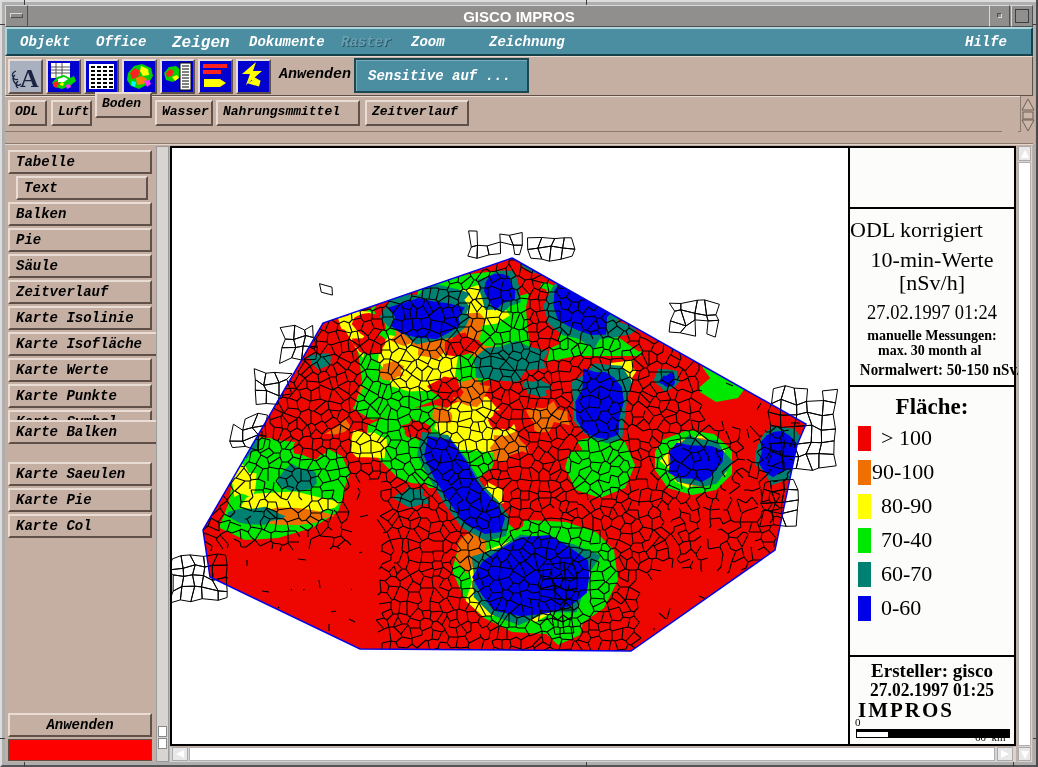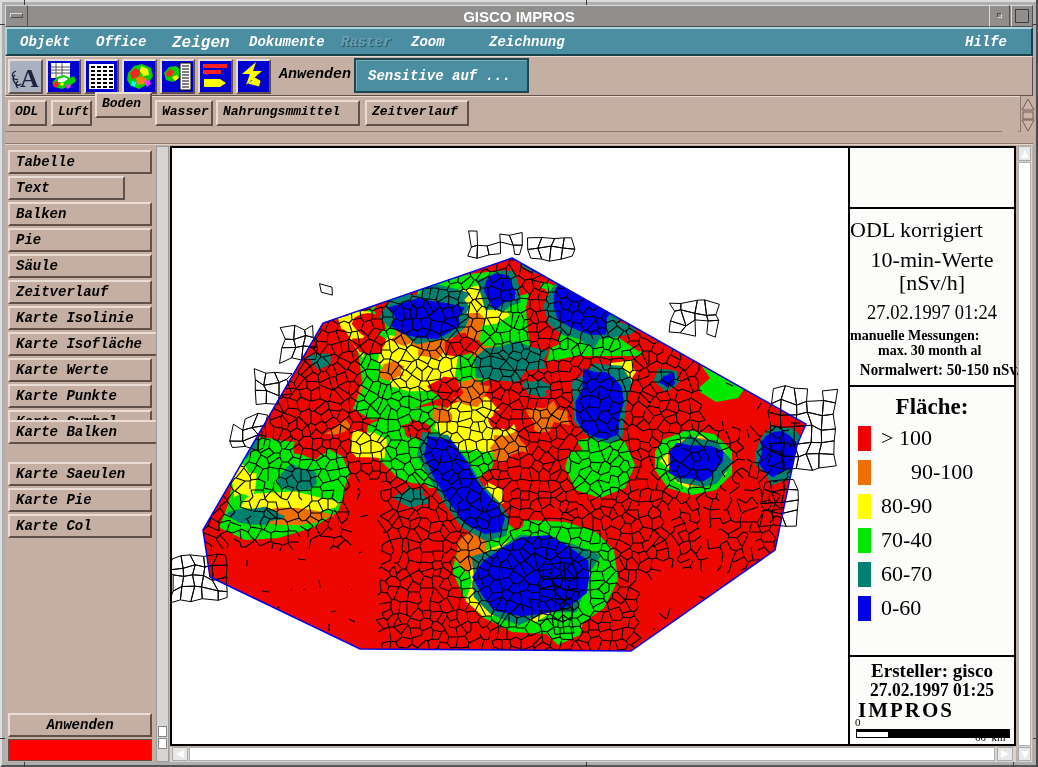--- a/index.html
+++ b/index.html
@@ -146,21 +146,21 @@
     <rect x="2" y="14" width="10" height="7" fill="#cbb6a9" stroke="#6e6058" stroke-width="1"></rect>
     <path d="M7 33 L13 22 L1 22 Z" fill="#cbb6a9" stroke="#6e6058" stroke-width="1"></path>
   </svg>
 <div class="a" style="left:1002px;top:130px;width:16px;height:14px;background:#c4afa2">
     <div class="tri a" style="left:4px;top:3px;border-top:4px solid transparent;border-bottom:4px solid transparent;border-left:8px solid #cbb6a9"></div>
   </div>
 <div class="a" style="left:5px;top:132px;width:1028px;height:630px;background:#c4afa2"></div>
 <div class="a" style="left:5px;top:143px;width:1028px;height:1px;background:#8a7a70"></div>
 <div class="a" style="left:5px;top:144px;width:1028px;height:1px;background:#e0d4cc"></div>
 <div class="a sbtn" style="left:8px;top:150px;width:144px;height:24px">Tabelle</div>
-<div class="a sbtn" style="left:8px;top:176px;width:117px;height:24px">Text</div>
+<div class="a sbtn" style="left:16px;top:176px;width:132px;height:24px">Text</div>
 <div class="a sbtn" style="left:8px;top:202px;width:144px;height:24px">Balken</div>
 <div class="a sbtn" style="left:8px;top:228px;width:144px;height:24px">Pie</div>
 <div class="a sbtn" style="left:8px;top:254px;width:144px;height:24px">Säule</div>
 <div class="a sbtn" style="left:8px;top:280px;width:144px;height:24px">Zeitverlauf</div>
 <div class="a sbtn" style="left:8px;top:306px;width:144px;height:24px">Karte Isolinie</div>
 <div class="a sbtn" style="left:8px;top:332px;width:161px;height:24px">Karte Isofläche</div>
 <div class="a sbtn" style="left:8px;top:358px;width:144px;height:24px">Karte Werte</div>
 <div class="a sbtn" style="left:8px;top:384px;width:144px;height:24px">Karte Punkte</div>
 <div class="a sbtn" style="left:8px;top:410px;width:144px;height:24px">Karte Symbol</div>
 <div class="a sbtn" style="left:8px;top:420px;width:158px;height:24px">Karte Balken</div>
@@ -409,28 +409,28 @@
 <polygon points="512.0,258.0 806.0,424.0 797.0,445.0 775.0,550.0 631.0,651.0 360.0,649.0 210.0,577.0 203.0,530.0 323.0,323.0" fill="none" stroke="#0000e8" stroke-width="1.5"></polygon>
 </svg>
 <div class="a" style="left:848px;top:146px;width:168px;height:600px;background:#fcfcfa;border:2px solid #000"></div>
 <div class="a" style="left:848px;top:207px;width:168px;height:2px;background:#000"></div>
 <div class="a" style="left:848px;top:385px;width:168px;height:2px;background:#000"></div>
 <div class="a" style="left:848px;top:655px;width:168px;height:2px;background:#000"></div>
 <div class="a ser" style="left:850px;top:217px;width:164px;text-align:left;font-size:22px;color:#000">ODL korrigiert</div>
 <div class="a ser" style="left:850px;top:247px;width:164px;text-align:center;font-size:22px;color:#000">10-min-Werte</div>
 <div class="a ser" style="left:850px;top:270px;width:164px;text-align:center;font-size:22px;color:#000">[nSv/h]</div>
 <div class="a ser" style="left:850px;top:300px;width:164px;text-align:center;font-size:21px;color:#000;transform:scaleX(0.88);transform-origin:center">27.02.1997 01:24</div>
-<div class="a ser" style="left:850px;top:328px;width:164px;text-align:left;font-weight:bold;font-size:14px;color:#000">manuelle Messungen:</div>
+<div class="a ser" style="left:850px;top:328px;width:164px;text-align:center;font-weight:bold;font-size:14px;color:#000">manuelle Messungen:</div>
 <div class="a ser" style="left:850px;top:343px;width:180px;text-align:left;font-weight:bold;font-size:14px;color:#000;padding-left:28px;overflow:hidden;white-space:nowrap">max. 30 month al</div>
 <div class="a ser" style="left:850px;top:360px;width:164px;text-align:center;font-size:17px;font-weight:bold;color:#000;transform:scaleX(0.88);transform-origin:center;white-space:nowrap">Normalwert: 50-150 nSv/h</div>
 <div class="a ser" style="left:850px;top:394px;width:164px;text-align:center;font-weight:bold;font-size:23px;color:#000">Fläche:</div>
 <div class="a" style="left:858px;top:426px;width:13px;height:25px;background:#f00000"></div>
 <div class="a ser" style="left:881px;top:425px;font-size:22px;color:#000">&gt; 100</div>
 <div class="a" style="left:858px;top:460px;width:13px;height:25px;background:#ef7000"></div>
-<div class="a ser" style="left:911px;top:459px;font-size:22px;color:#000">90-100</div>
+<div class="a ser" style="left:872px;top:459px;font-size:22px;color:#000">90-100</div>
 <div class="a" style="left:858px;top:494px;width:13px;height:25px;background:#ffff00"></div>
 <div class="a ser" style="left:881px;top:493px;font-size:22px;color:#000">80-90</div>
 <div class="a" style="left:858px;top:528px;width:13px;height:25px;background:#00e800"></div>
 <div class="a ser" style="left:881px;top:527px;font-size:22px;color:#000">70-40</div>
 <div class="a" style="left:858px;top:562px;width:13px;height:25px;background:#008070"></div>
 <div class="a ser" style="left:881px;top:561px;font-size:22px;color:#000">60-70</div>
 <div class="a" style="left:858px;top:596px;width:13px;height:25px;background:#0000e8"></div>
 <div class="a ser" style="left:881px;top:595px;font-size:22px;color:#000">0-60</div>
 <div class="a ser" style="left:850px;top:660px;width:164px;text-align:center;font-weight:bold;font-size:19px;color:#000">Ersteller: gisco</div>
 <div class="a ser" style="left:850px;top:679px;width:164px;text-align:center;font-weight:bold;font-size:19px;color:#000;transform:scaleX(0.92);transform-origin:center">27.02.1997 01:25</div>

